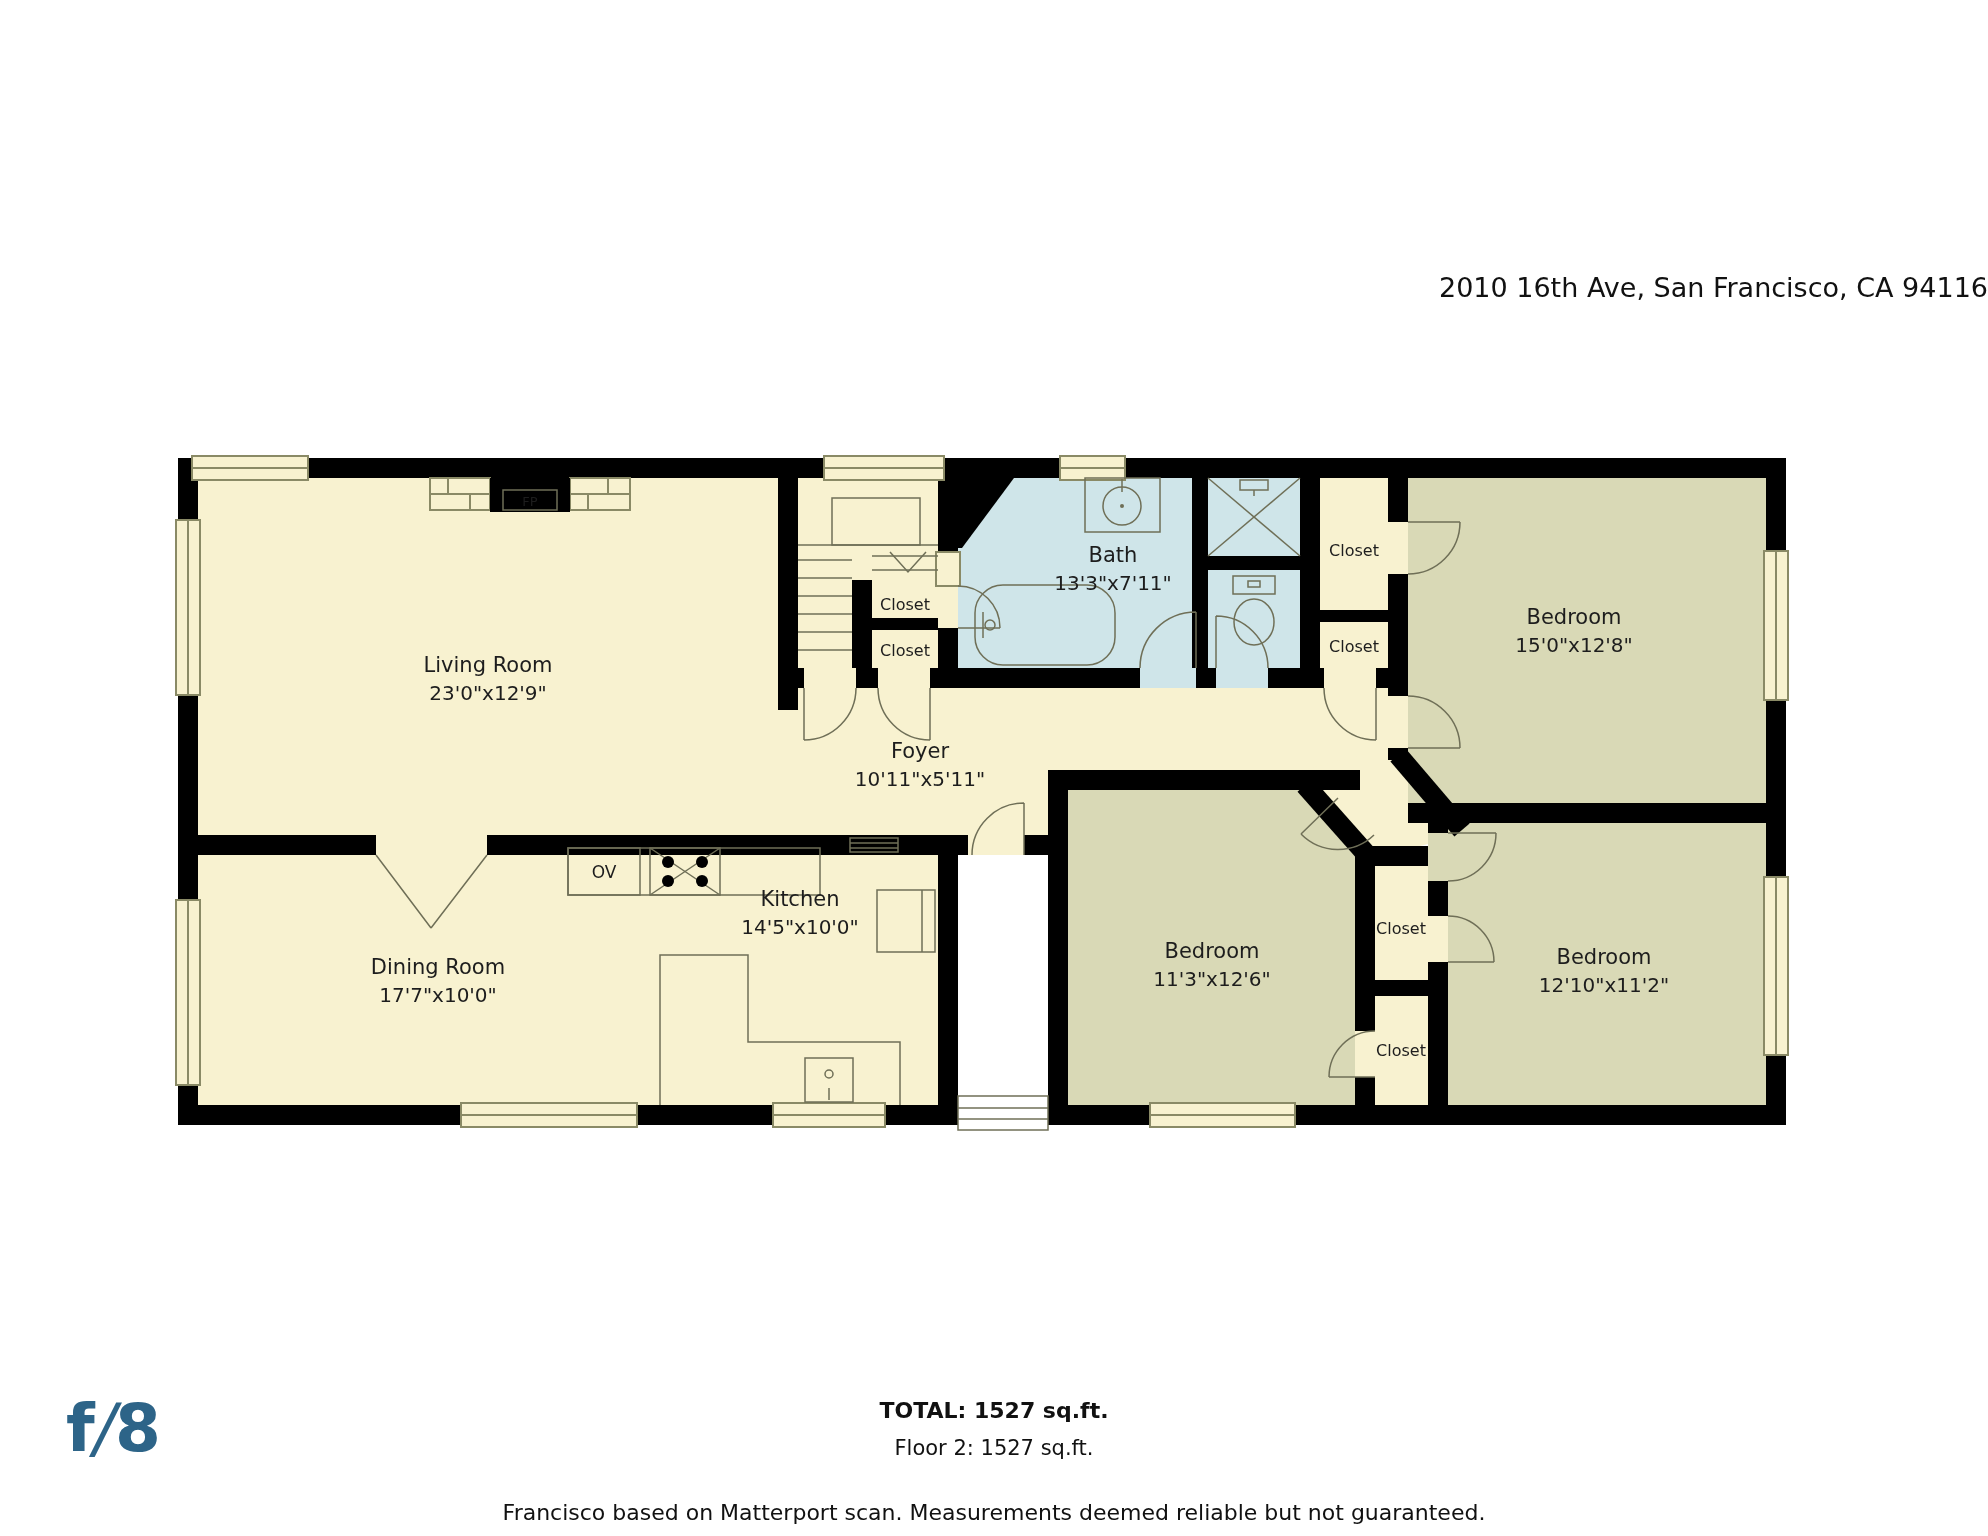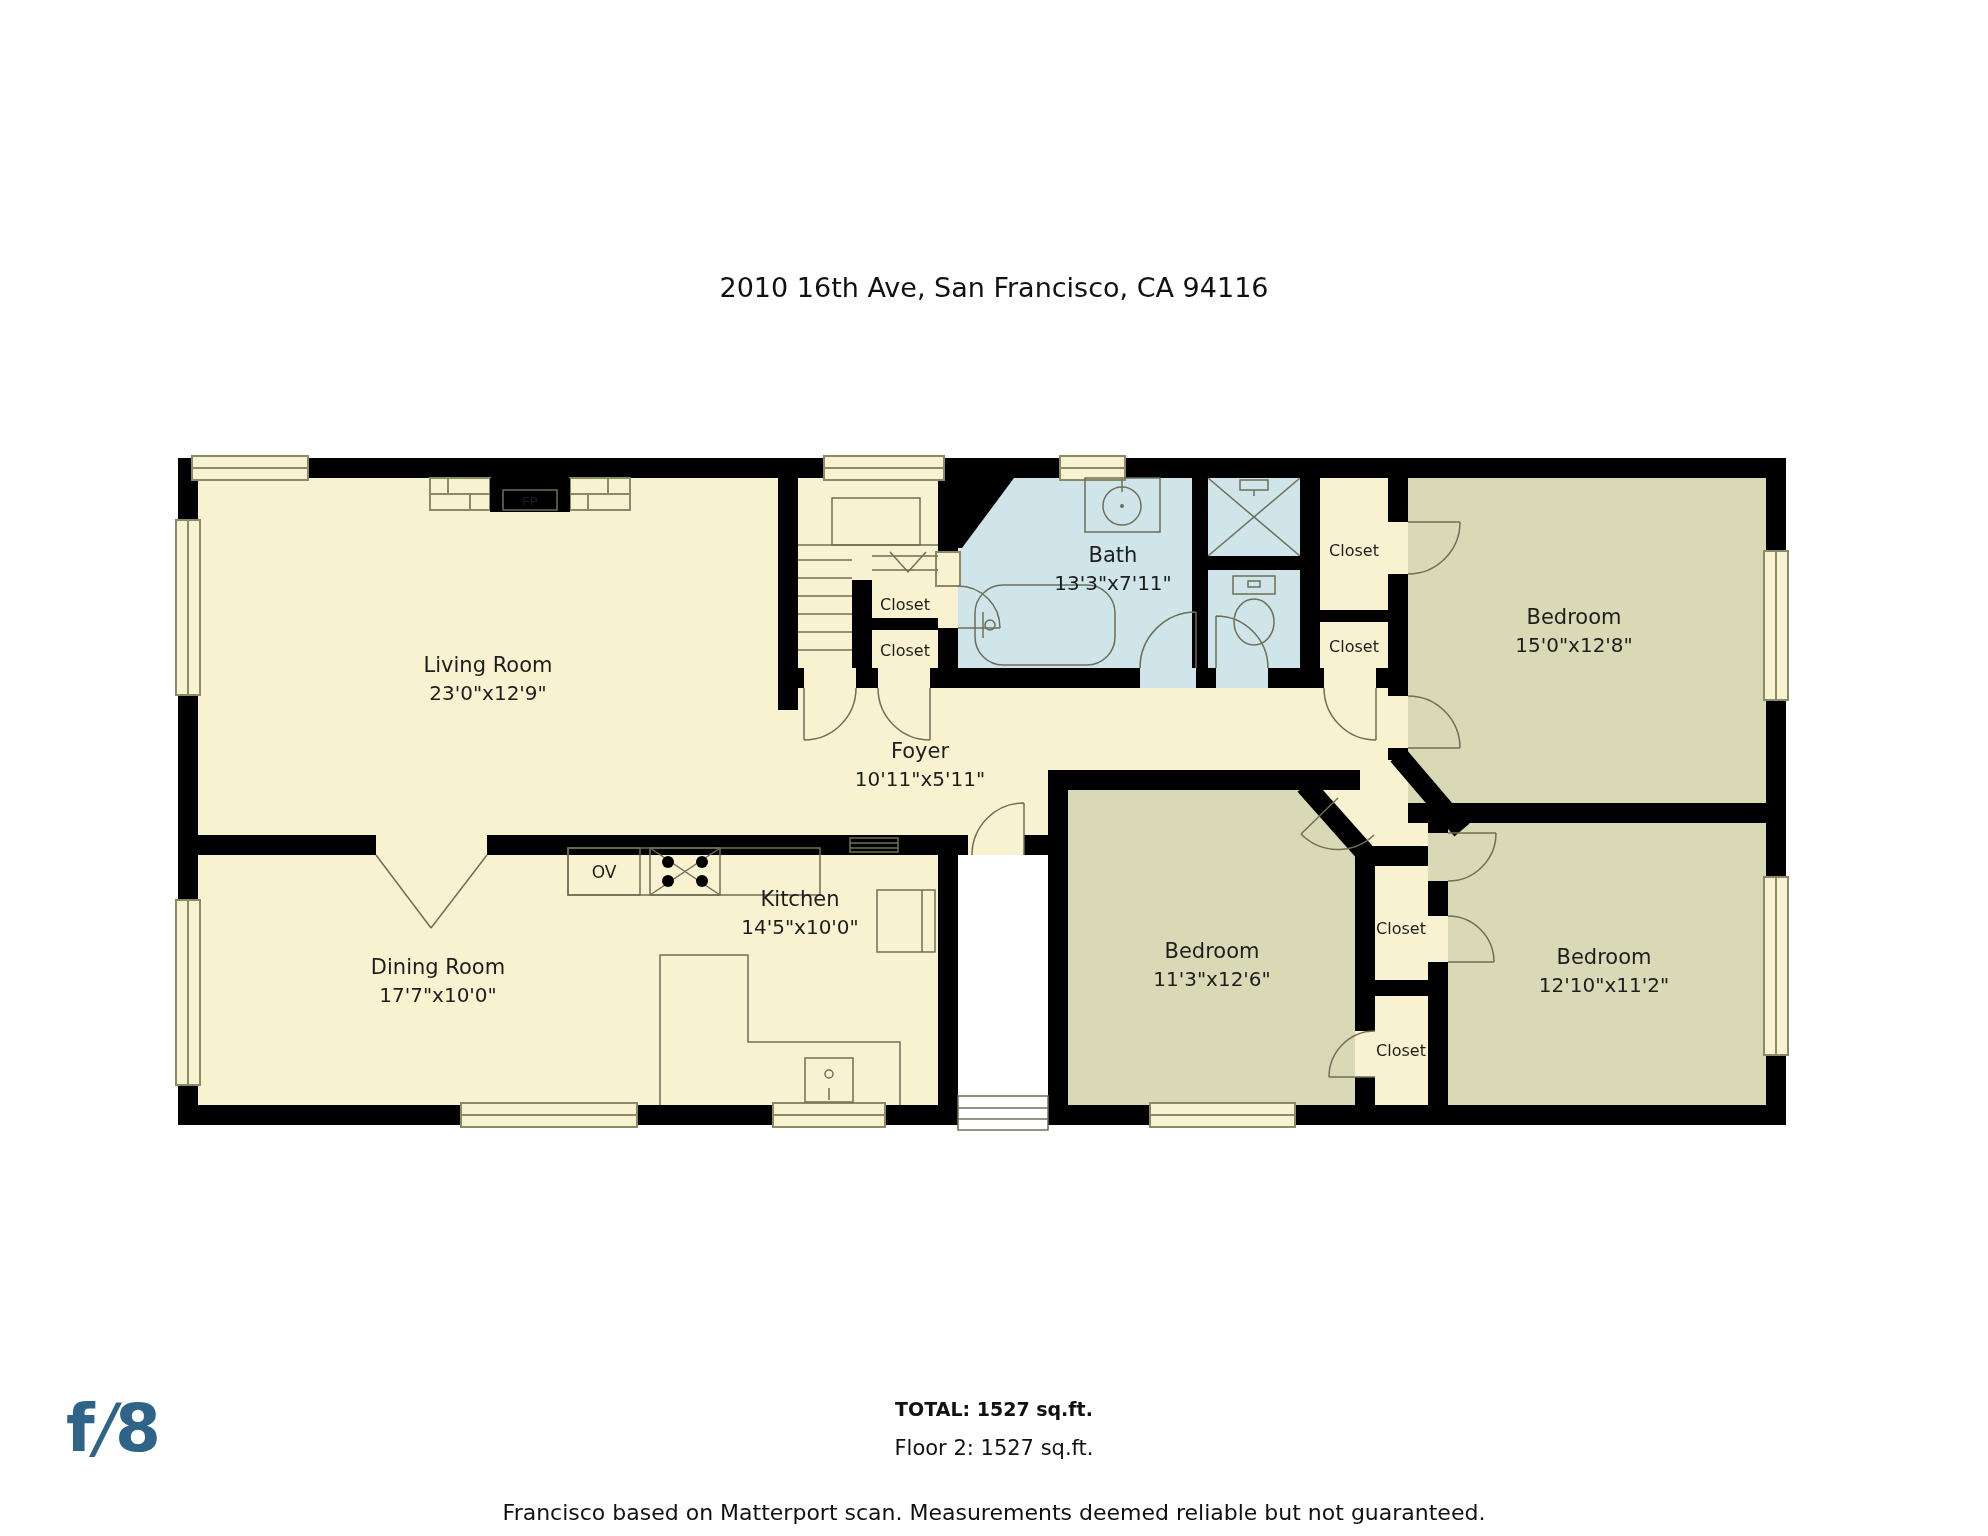--- a/index.html
+++ b/index.html
@@ -1,20 +1,20 @@
 <!DOCTYPE html>
 <html><head>
 <meta charset="utf-8">
 <style>
   html,body{margin:0;padding:0;}
   body{width:1988px;height:1536px;position:relative;background:#ffffff;
        font-family:"DejaVu Sans", "Liberation Sans", sans-serif;color:#1d1d1d;}
   .abs{position:absolute;}
-  #title{top:272px;left:0;width:100%;text-align:center;font-size:27px;color:#111;}
-  #footer-total{top:1398px;left:0;width:100%;text-align:center;font-size:19px;font-weight:bold;color:#111;}
+  #title{top:272px;left:0;width:100%;text-align:right;font-size:27px;color:#111;}
+  #footer-total{top:1398px;left:0;width:100%;text-align:center;font-size:22px;font-weight:bold;color:#111;}
   #footer-floor{top:1436px;left:0;width:100%;text-align:center;font-size:21px;color:#111;}
   #disclaimer{top:1500px;left:0;width:100%;text-align:center;font-size:22px;color:#111;}
   #logo{top:1390px;left:66px;font-size:66px;font-weight:bold;letter-spacing:-2px;}
   #logo .slash{font-weight:300;font-style:italic;padding:0 1px;}
   svg text{text-anchor:middle;fill:#1d1d1d;}
   .rname{font-size:21px;}
   .rdims{font-size:20px;}
   .closet{font-size:16px;}
   .tiny{font-size:13px;}
   .ovtxt{font-size:17px;}

